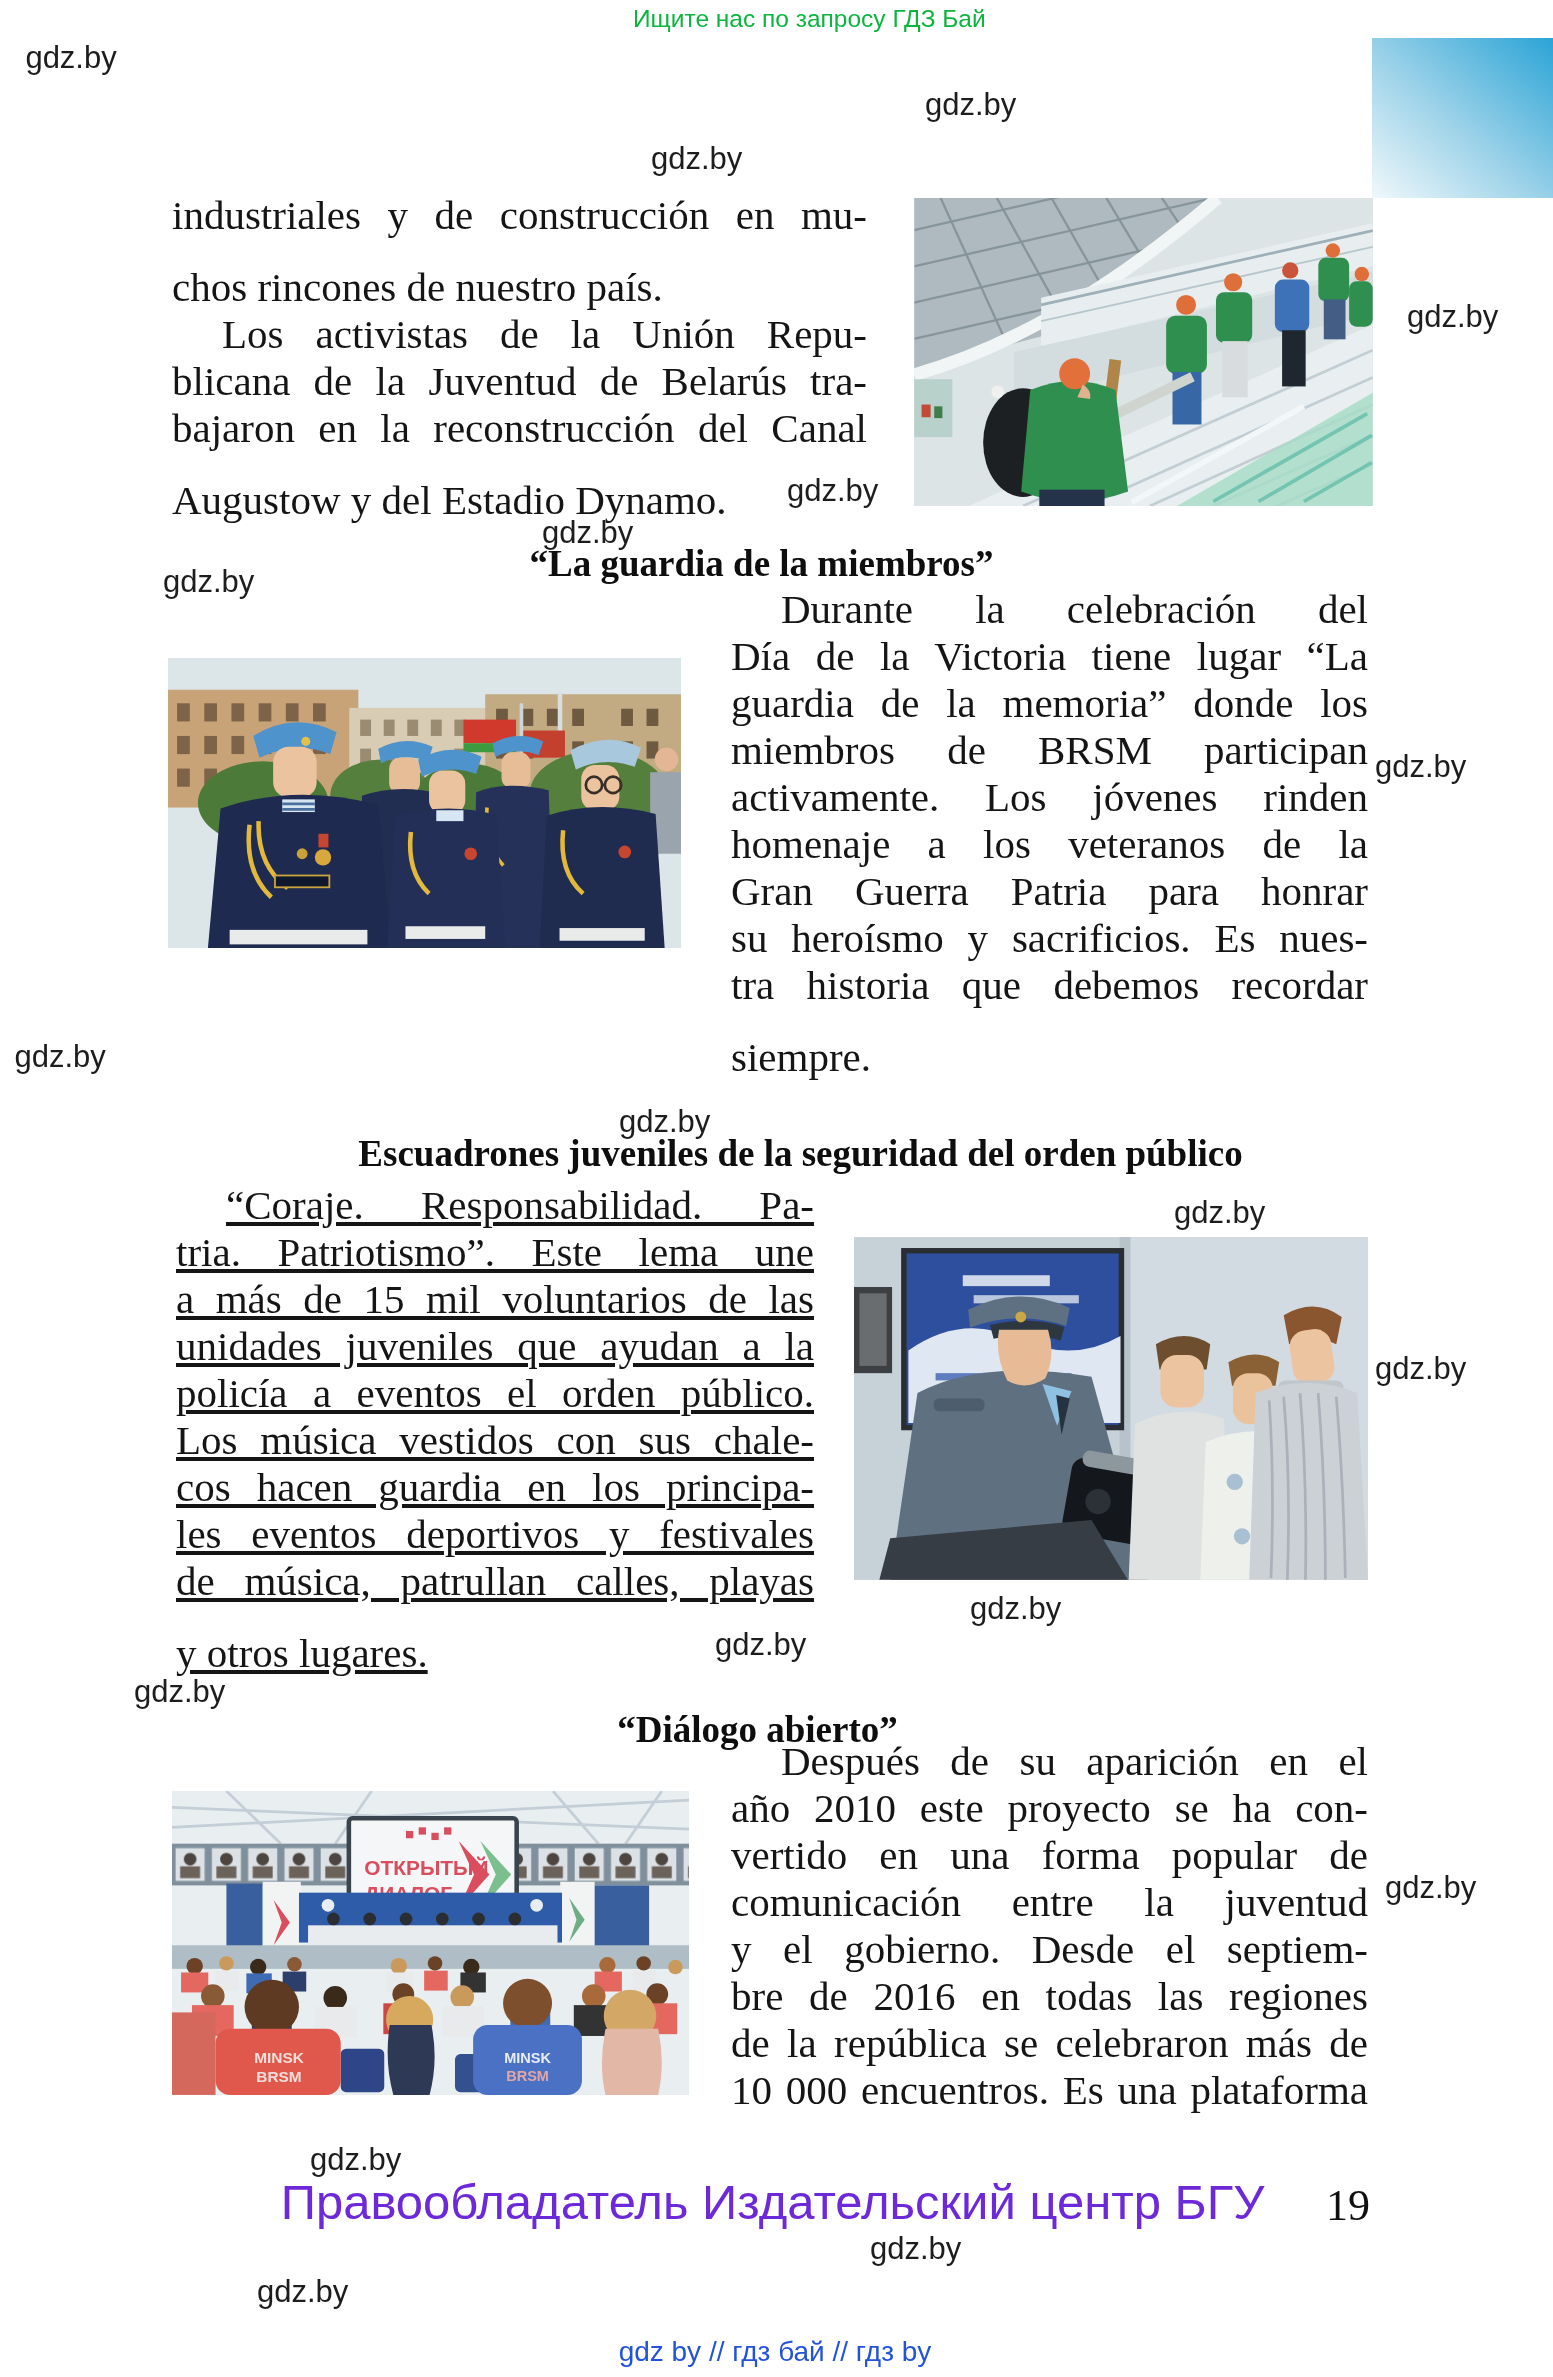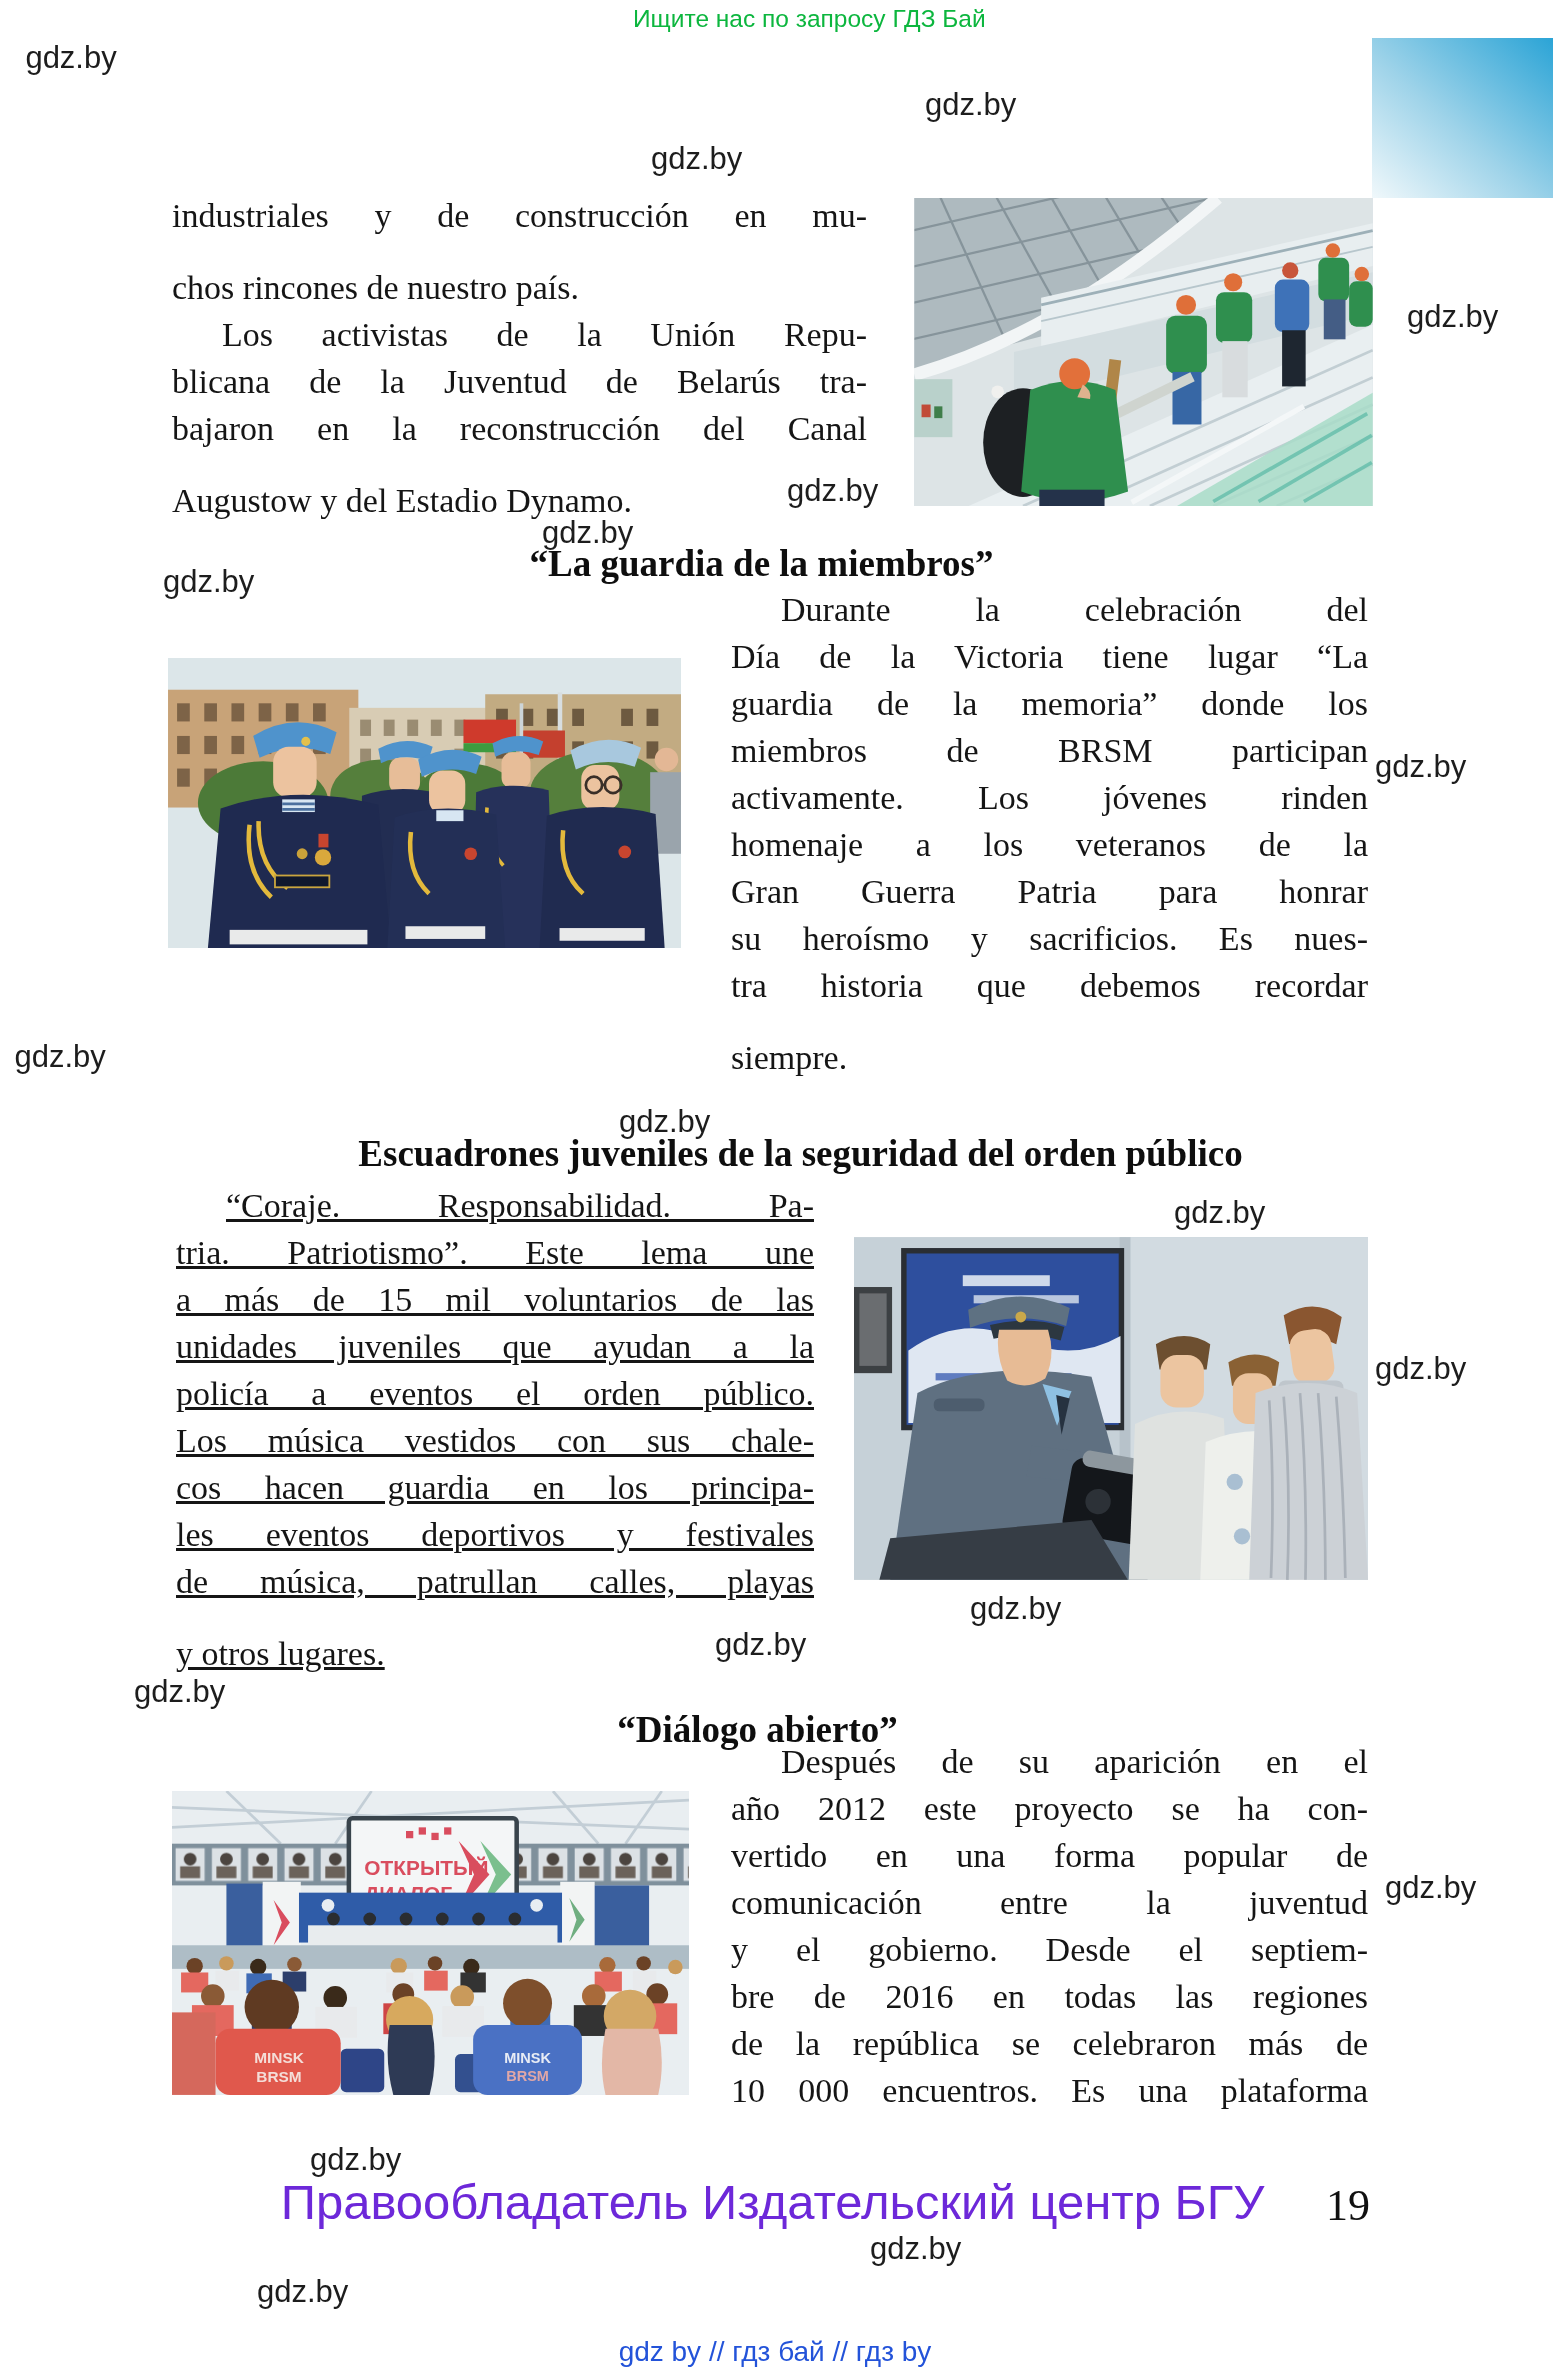--- a/index.html
+++ b/index.html
@@ -5,21 +5,21 @@
   html,body{margin:0;padding:0;background:#ffffff;}
   #page{position:relative;width:1553px;height:2377px;background:#ffffff;overflow:hidden;
         font-family:"Liberation Serif", serif;color:#151515;}
   .abs{position:absolute;}
   .wm{position:absolute;font-family:"Liberation Sans", sans-serif;font-size:31px;color:#1d1d1d;white-space:nowrap;}
   .banner{position:absolute;left:633px;top:5.4px;font-family:"Liberation Sans", sans-serif;
           font-size:24.5px;color:#0cb63e;white-space:nowrap;}
   .bluebox{position:absolute;left:1372px;top:38px;width:181px;height:160px;
            background:linear-gradient(to top right,#f0f8fb 0%,#9ed3e9 45%,#2ba4d6 100%);}
   .heading{position:absolute;font-weight:bold;font-size:37px;line-height:44px;text-align:center;color:#0e0e0e;white-space:nowrap;}
-  .tblock{position:absolute;font-size:34px;}
+  .tblock{position:absolute;font-size:41px;}
   .tline{height:47px;line-height:47px;text-align:justify;text-align-last:justify;overflow:hidden;}
   .tline.last{text-align-last:left;margin-top:25px;}
   .tline.ind{text-indent:50px;}
   .photo{position:absolute;overflow:hidden;background:#dfe5e7;}
   .photo svg{display:block;width:100%;height:100%;}
   .footer-pink{position:absolute;left:172px;top:2174px;width:1201px;text-align:center;
                font-family:"Liberation Sans", sans-serif;font-size:49px;color:#6d28d9;white-space:nowrap;}
   .pagenum{position:absolute;left:1326px;top:2180px;font-size:44px;color:#101010;text-align:center;}
   .footer-links{position:absolute;left:453px;top:2336px;width:644px;text-align:center;
                 font-family:"Liberation Sans", sans-serif;font-size:28px;color:#2353d9;white-space:nowrap;}
@@ -317,21 +317,21 @@
         <path d="M532,176 q8,96 10,200"></path>
       </g>
       <polygon points="40,332 262,312 302,378 28,378" fill="#363d45"></polygon>
     </svg>
   </div>
 
   <div class="heading" style="left:304px;top:1708px;width:907px;">“Diálogo abierto”</div>
 
   <div class="tblock" style="left:731px;top:1738px;width:637px;">
       <div class="tline ind">Después de su aparición en el</div>
-      <div class="tline">año 2012 este proyecto se ha con-</div>
+      <div class="tline">año 2010 este proyecto se ha con-</div>
       <div class="tline">vertido en una forma popular de</div>
       <div class="tline">comunicación entre la juventud</div>
       <div class="tline">y el gobierno. Desde el septiem-</div>
       <div class="tline">bre de 2016 en todas las regiones</div>
       <div class="tline">de la república se celebraron más de</div>
       <div class="tline">10 000 encuentros. Es una plataforma</div>
     </div>
 
   <div class="photo" style="left:172px;top:1791px;width:517px;height:304px;">
     <svg viewBox="0 0 570 335">

